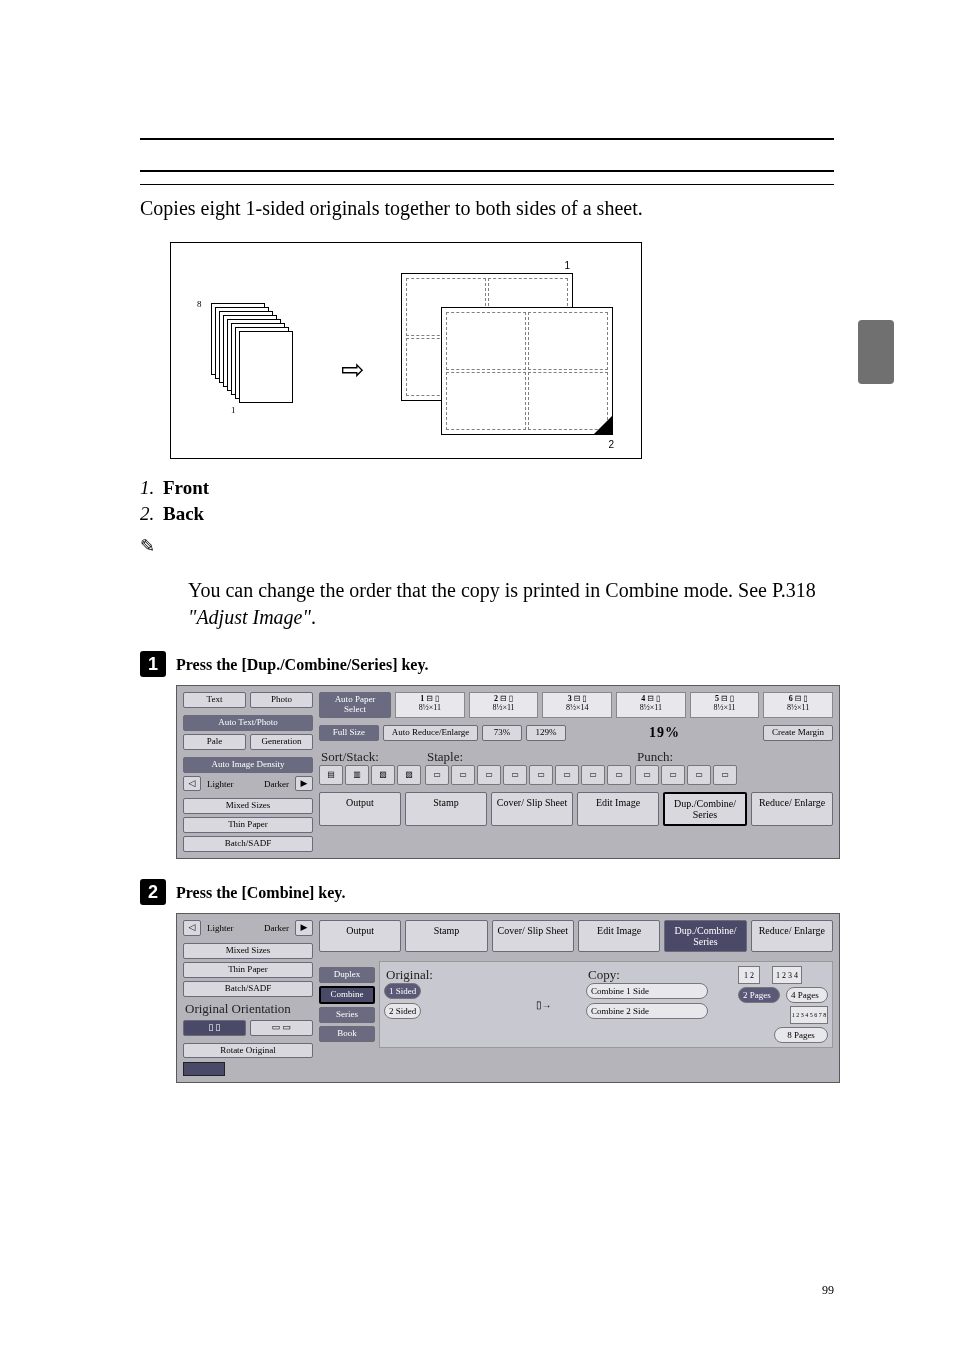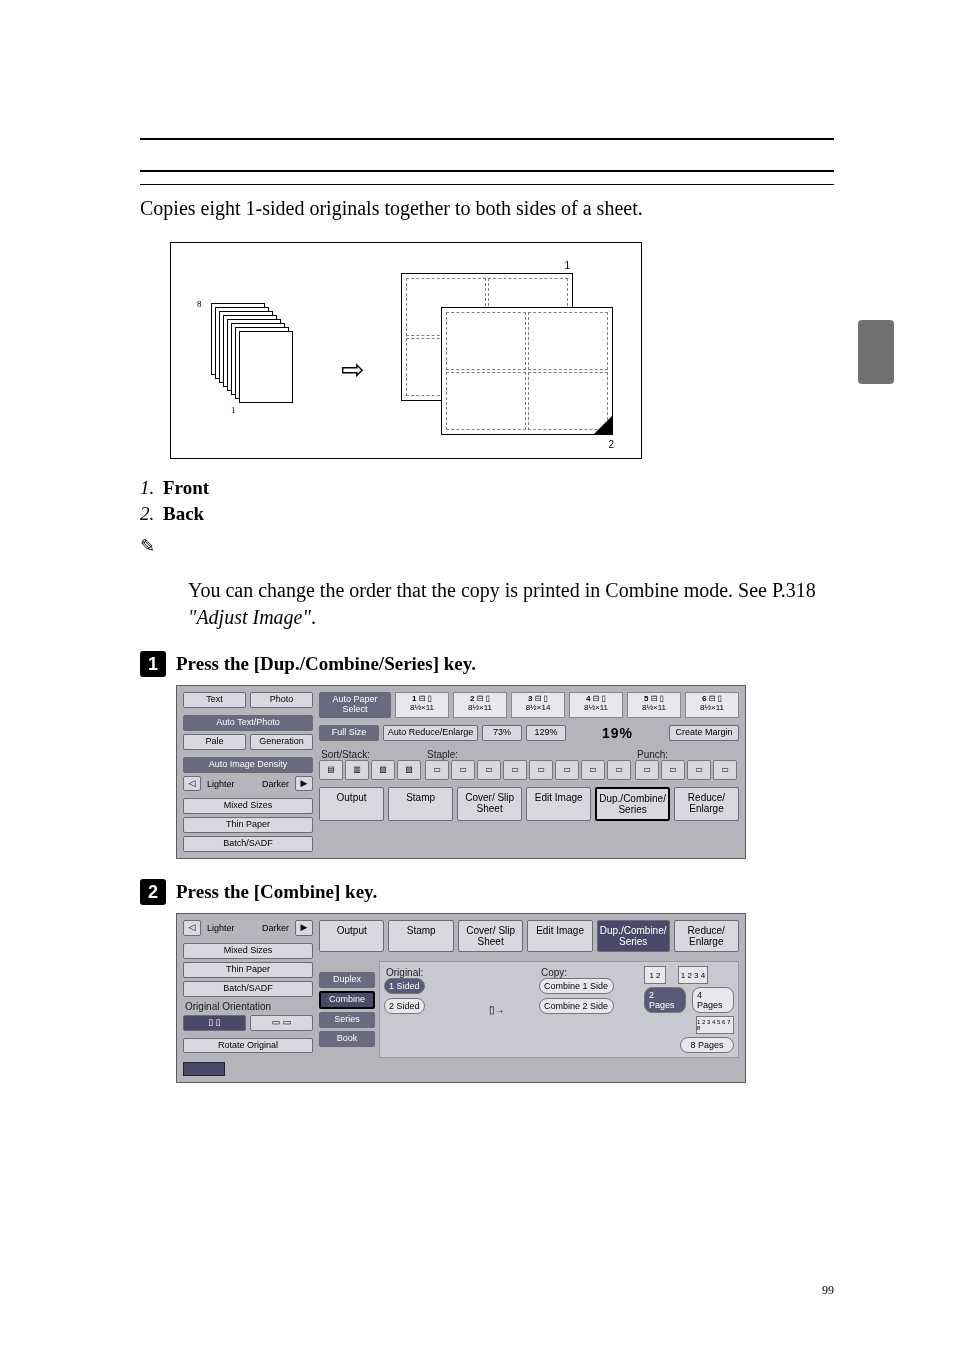--- a/index.html
+++ b/index.html
@@ -140,32 +140,32 @@
     font-family: Arial, sans-serif;
     font-weight: bold;
     font-size: 18px;
     border-radius: 3px;
     display: flex; align-items: center; justify-content: center;
     margin-right: 10px;
     flex: 0 0 auto;
   }
   .step-text {
     font-weight: bold;
-    font-size: 19px;
+    font-size: 16px;
   }
   .step-text .softkey {
     font-weight: bold;
   }
 
   .screenshot {
     margin: 8px 0 8px 36px;
-    width: 570px;
+    width: 664px;
     border: 1px solid #5a5a5a;
     background: #b4b4ba;
-    font-family: Liberation Sans, sans-serif;
+    font-family: Liberation Serif, serif;
     font-size: 10px;
     color: #000;
     padding: 6px;
     box-sizing: border-box;
   }
   .ss-row { display:flex; gap:4px; margin-bottom:4px; }
   .ss-btn {
     background: #d8d8de;
     border: 1px solid #6a6a78;
     border-radius: 2px;
@@ -176,21 +176,21 @@
     line-height: 1.1;
   }
   .ss-btn.dark { background: #6a6a80; color:#fff; }
   .ss-btn.sel { background:#4a4a68; color:#fff; }
   .ss-left { width:130px; display:flex; flex-direction:column; gap:3px; }
   .ss-right { flex:1; display:flex; flex-direction:column; gap:3px; }
   .ss-tray {
     background:#e8e8ec; border:1px solid #888; flex:1; text-align:center;
     padding:1px 0; font-size:8px;
   }
-  .ss-group-label { font-size:10px; color:#222; margin:1px 2px 0 2px;}
+  .ss-group-label { font-size:13px; color:#222; margin:1px 2px 0 2px;}
   .bigpct { font-weight:bold; font-size:14px; letter-spacing:1px;}
   .icongroup { display:flex; gap:2px; }
   .iconbtn {
     width:22px; height:18px; background:#d8d8de; border:1px solid #777;
     border-radius:2px; display:flex; align-items:center; justify-content:center;
     font-size:8px;
   }
   .toolbar .ss-btn { flex:1; padding:4px 2px; font-size:10px;}
   .ss2-body { display:flex; gap:4px; }
   .ss2-col { display:flex; flex-direction:column; gap:3px; }

